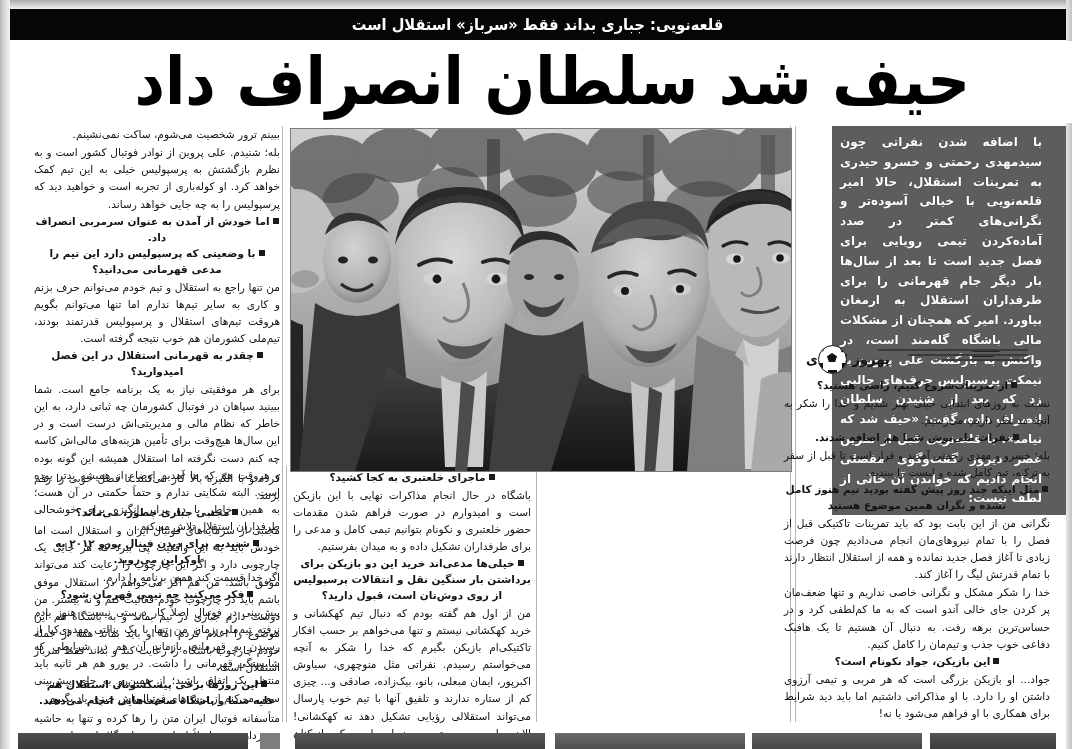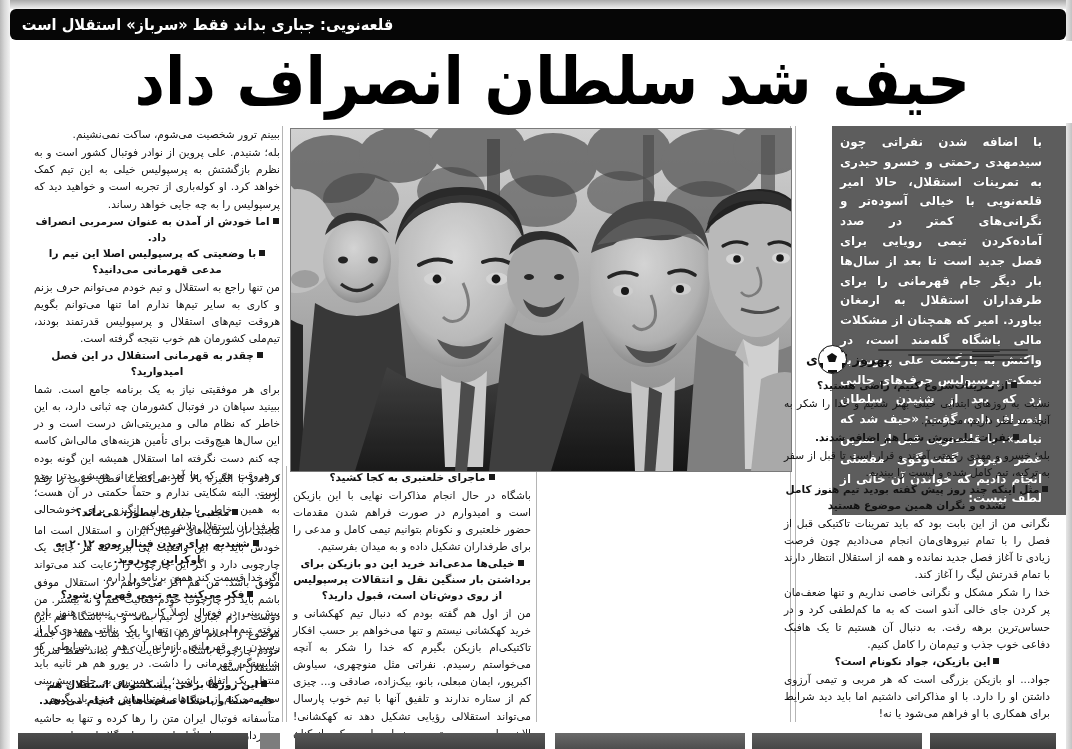--- a/index.html
+++ b/index.html
@@ -30,21 +30,21 @@
     position: absolute; right: 0; top: 0; width: 6px; height: 749px;
     background: linear-gradient(270deg,#c3c3c3 0%,#e6e6e6 100%);
   }
 
   
   .kicker-bar {
     position: absolute;
     left: 10px; top: 9px;
     width: 1056px; height: 31px;
     background: #060606;
-    display: flex; align-items: center; justify-content: flex-end; border-radius: 6px;
+    display: flex; align-items: center; justify-content: center;
   }
   .kicker-text {
     color: #ffffff;
     font-size: 15.5px;
     font-weight: 700;
     letter-spacing: -0.3px;
     white-space: nowrap;
     transform: scaleX(0.94);
   }
 
@@ -408,21 +408,21 @@
         <p class="q"><span class="bul"></span><span>مجتبی جباری چطور، می‌ماند؟</span></p>
         <p class="a">مجتبی از سرمایه‌های فوتبال ایران و استقلال است اما خودش باید به این واقعیت پی ببرد که هر جایی یک چارچوبی دارد و اگر این چارچوب را رعایت کند می‌تواند موفق باشد. من هم اگر می‌خواهم در استقلال موفق باشم باید در چارچوب خودم فعالیت کنم و نه بیشتر. من دوست دارم جباری در تیم بماند و به باشگاه هم این موضوع را اعلام کردم اما او باید بماند همه از جمله خودم چارچوب باشگاه را رعایت کند و بداند فقط سرباز استقلال است.</p>
         <p class="q"><span class="bul"></span><span>این روزها برخی پیشکسوتان استقلال هم علیه شما و باشگاه صحبت‌هایی انجام می‌دهند.</span></p>
         <p class="a">متأسفانه فوتبال ایران متن را رها کرده و تنها به حاشیه می‌پردازد. من اصلاً از این دوستان گلایه‌ای ندارم چون خوب می‌دانم وقتی در تیم‌های بزرگ ایران باشی قطعاً با حاشیه و انتقاد هم روبه‌رو می‌شوی؛ البته من به انتقادات سازنده توجه می‌کنم اما وقتی</p>
       </div>
 
     <div class="col" id="col1" style="left:24px; top:2px; width:246px;">
         <p class="a">ببینم ترور شخصیت می‌شوم، ساکت نمی‌نشینم.</p>
         <p class="a">بله؛ شنیدم. علی پروین از نوادر فوتبال کشور است و به نظرم بازگشتش به پرسپولیس خیلی به این تیم کمک خواهد کرد. او کوله‌باری از تجربه است و خواهید دید که پرسپولیس را به چه جایی خواهد رساند.</p>
         <p class="q"><span class="bul"></span><span>اما خودش از آمدن به عنوان سرمربی انصراف داد.</span></p>
-        <p class="q"><span class="bul"></span><span>با وضعیتی که پرسپولیس اصلا این تیم را مدعی قهرمانی می‌دانید؟</span></p>
+        <p class="q"><span class="bul"></span><span>با وضعیتی که پرسپولیس دارد این تیم را مدعی قهرمانی می‌دانید؟</span></p>
         <p class="a">من تنها راجع به استقلال و تیم خودم می‌توانم حرف بزنم و کاری به سایر تیم‌ها ندارم اما تنها می‌توانم بگویم هروقت تیم‌های استقلال و پرسپولیس قدرتمند بودند، تیم‌ملی کشورمان هم خوب نتیجه گرفته است.</p>
         <p class="q"><span class="bul"></span><span>چقدر به قهرمانی استقلال در این فصل امیدوارید؟</span></p>
         <p class="a">برای هر موفقیتی نیاز به یک برنامه جامع است. شما ببینید سپاهان در فوتبال کشورمان چه ثباتی دارد، به این خاطر که نظام مالی و مدیریتی‌اش درست است و در این سال‌ها هیچ‌وقت برای تأمین هزینه‌های مالی‌اش کاسه چه کنم دست نگرفته اما استقلال همیشه این گونه بوده و هروقت هم که ما آمدیم اوضاع از همیشه بدتر بوده است. البته شکایتی ندارم و حتماً حکمتی در آن هست؛ به همین خاطر با دو برابر انگیزه برای خوشحالی طرفداران استقلال تلاش می‌کنم.</p>
         <p class="q"><span class="bul"></span><span>شنیدیم برای دیدن فینال یورو ۲۰۱۲ به اوکراین می‌روید.</span></p>
         <p class="a">اگر خدا قسمت کند همین برنامه را دارم.</p>
         <p class="q"><span class="bul"></span><span>فکر می‌کنید چه تیمی قهرمان شود؟</span></p>
         <p class="a">پیش‌بینی در فوتبال اصلاً کار درستی نیست. هنوز یادم نرفته تیم‌ملی زمان من تنها با یک پنالتی مهدوی‌کیا از رسیدن به قهرمانی بازماند آن هم در شرایطی که شایستگی قهرمانی را داشت. در یورو هم هر ثانیه باید منتظر یک اتفاق باشید؛ از همین‌رو به جای پیش‌بینی سعی می‌کنم از درس‌های فوتبالی‌اش چیزی یاد بگیرم.</p>
       </div>
 
   </div>

